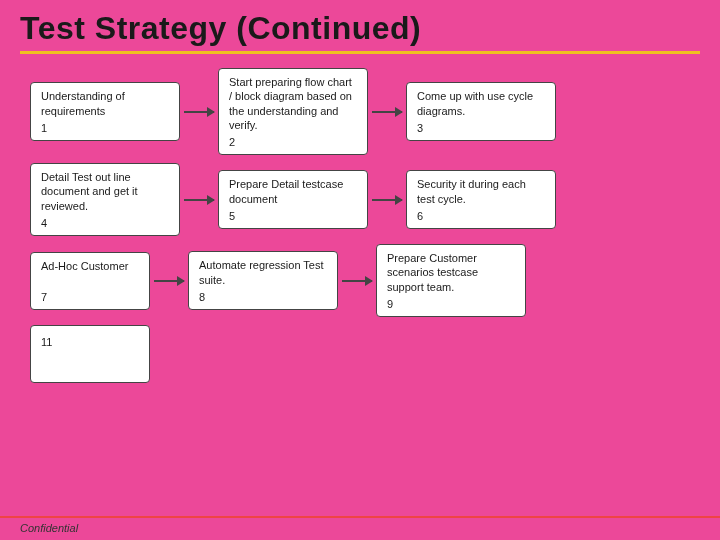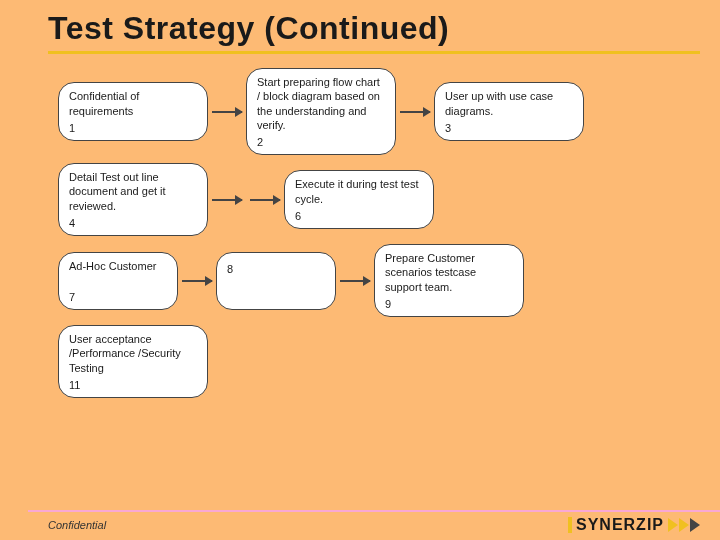--- a/index.html
+++ b/index.html
@@ -7,24 +7,23 @@
       font-family: Arial, sans-serif;
       background: #ffffff;
       width: 720px;
       height: 540px;
       overflow: hidden;
       position: relative;
     }
     .page {
       width: 720px;
       height: 540px;
-      background: #fdba74;
+      background: #ec4899;
       display: flex;
       flex-direction: column;
-      padding-left: 28px;
     }
     .header {
       padding: 10px 20px 4px 20px;
     }
     .header-title {
       font-size: 32px;
       font-weight: bold;
       color: #1a1a1a;
       letter-spacing: 0.5px;
     }
@@ -41,21 +40,21 @@
       gap: 8px;
     }
     .row {
       display: flex;
       flex-direction: row;
       align-items: center;
       gap: 0;
     }
     .box {
       border: 1.5px solid #444;
-      border-radius: 16px;
+      border-radius: 4px;
       padding: 6px 10px;
       font-size: 11px;
       min-width: 120px;
       max-width: 150px;
       min-height: 58px;
       display: flex;
       flex-direction: column;
       justify-content: space-between;
       background: #fff;
     }
@@ -93,21 +92,21 @@
       border-left: 8px solid #444;
       border-top: 5px solid transparent;
       border-bottom: 5px solid transparent;
     }
     .footer {
       display: flex;
       flex-direction: row;
       align-items: center;
       justify-content: space-between;
       padding: 4px 20px 6px 20px;
-      border-top: 2px solid #f9a8d4;
+      border-top: 2px solid #ef4444;
     }
     .footer-confidential {
       font-size: 11px;
       color: #333;
       font-style: italic;
     }
     .footer-logo {
       display: flex;
       align-items: center;
       gap: 2px;
@@ -149,89 +148,84 @@
 <div class="page">
   <div class="header">
     <div class="header-title">Test Strategy (Continued)</div>
     <div class="header-underline"></div>
   </div>
 
   <div class="content">
 
     <div class="row">
       <div class="box">
-        <span class="box-text">Confidential of requirements</span>
+        <span class="box-text">Understanding of requirements</span>
         <span class="box-num">1</span>
       </div>
       <div class="arrow">
         <div class="arrow-line"></div>
       </div>
       <div class="box">
         <span class="box-text">Start preparing flow chart / block diagram based on the understanding and verify.</span>
         <span class="box-num">2</span>
       </div>
       <div class="arrow">
         <div class="arrow-line"></div>
       </div>
       <div class="box">
-        <span class="box-text">User up with use case diagrams.</span>
+        <span class="box-text">Come up with use cycle diagrams.</span>
         <span class="box-num">3</span>
       </div>
     </div>
 
     <div class="row">
       <div class="box">
         <span class="box-text">Detail Test out line document and get it reviewed.</span>
         <span class="box-num">4</span>
       </div>
       <div class="arrow">
         <div class="arrow-line"></div>
       </div>
-      <div class="arrow">
-        <div class="arrow-line"></div>
-      </div>
-      <div class="box">
-        <span class="box-text">Execute it during test test cycle.</span>
+      <div class="box">
+        <span class="box-text">Prepare Detail testcase document</span>
+        <span class="box-num">5</span>
+      </div>
+      <div class="arrow">
+        <div class="arrow-line"></div>
+      </div>
+      <div class="box">
+        <span class="box-text">Security it during each test cycle.</span>
         <span class="box-num">6</span>
       </div>
     </div>
 
     <div class="row">
       <div class="box">
         <span class="box-text">Ad-Hoc Customer</span>
         <span class="box-num">7</span>
       </div>
       <div class="arrow">
         <div class="arrow-line"></div>
       </div>
       <div class="box">
+        <span class="box-text">Automate regression Test suite.</span>
         <span class="box-num">8</span>
       </div>
       <div class="arrow">
         <div class="arrow-line"></div>
       </div>
       <div class="box">
         <span class="box-text">Prepare Customer scenarios testcase support team.</span>
         <span class="box-num">9</span>
       </div>
     </div>
 
     <div class="row">
       <div class="box">
-        <span class="box-text">User acceptance /Performance /Security Testing</span>
         <span class="box-num">11</span>
       </div>
     </div>
   </div>
 
   <div class="footer">
     <span class="footer-confidential">Confidential</span>
-    <div class="footer-logo">
-      <div class="logo-bar-left"></div>
-      <span class="logo-text">SYNERZIP</span>
-      <div class="logo-arrows">
-        <div class="logo-arrow logo-arrow-yellow"></div>
-        <div class="logo-arrow logo-arrow-yellow"></div>
-        <div class="logo-arrow logo-arrow-dark"></div>
-      </div>
-    </div>
   </div>
 </div>
 
 </body></html>

